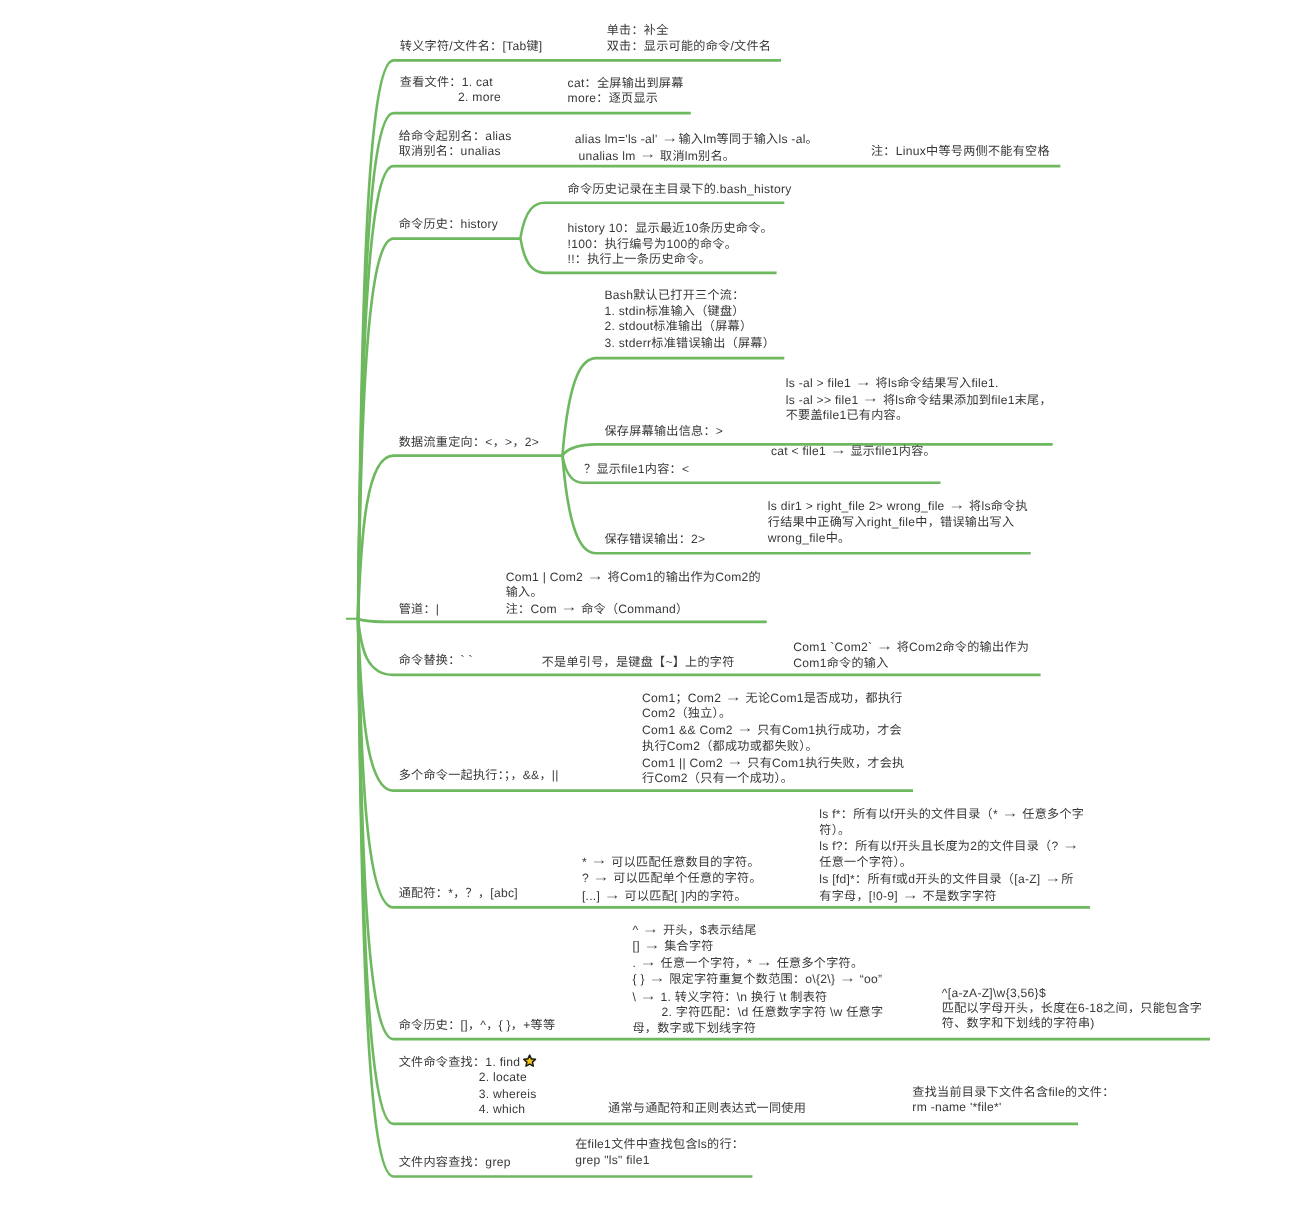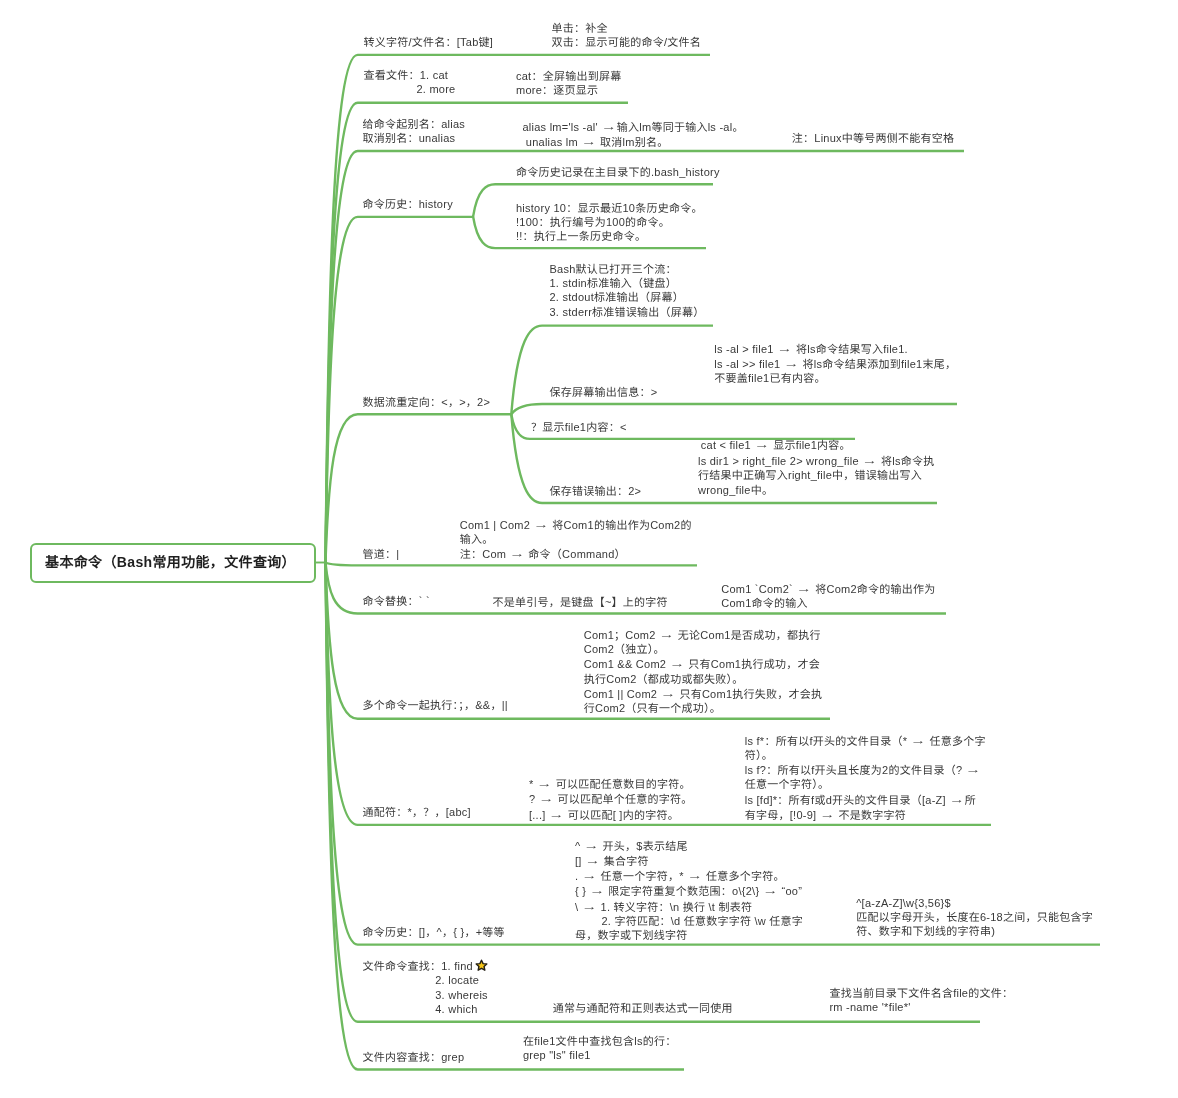--- a/index.html
+++ b/index.html
@@ -40,23 +40,20 @@
       <path d="M 325.5 562.5 C 328.3 811.8456000000001 333.4 1021.7 357.7 1021.7 L 980 1021.7" fill="none" stroke="#6eb95f" stroke-width="2.4" stroke-linecap="butt"></path>
       <path d="M 325.5 562.5 C 328.3 837.801 333.4 1069.5 357.7 1069.5 L 684 1069.5" fill="none" stroke="#6eb95f" stroke-width="2.4" stroke-linecap="butt"></path>
       <path d="M 473.1 216.5 C 477.52000000000004 188.80800000000002 486.802 184.3 495.2 184.3 L 713 184.3" fill="none" stroke="#6eb95f" stroke-width="2.4" stroke-linecap="butt"></path>
       <path d="M 473.1 216.5 C 477.52000000000004 243.676 486.802 248.1 495.2 248.1 L 706 248.1" fill="none" stroke="#6eb95f" stroke-width="2.4" stroke-linecap="butt"></path>
       <path d="M 511.3 414.2 C 517.46 338.004 530.3960000000001 325.6 542.1 325.6 L 713 325.6" fill="none" stroke="#6eb95f" stroke-width="2.4" stroke-linecap="butt"></path>
       <path d="M 511.3 414.2 C 517.46 405.428 530.3960000000001 404 542.1 404 L 957 404" fill="none" stroke="#6eb95f" stroke-width="2.4" stroke-linecap="butt"></path>
       <path d="M 511.3 414.2 C 515.04 435.442 522.894 438.9 530 438.9 L 855 438.9" fill="none" stroke="#6eb95f" stroke-width="2.4" stroke-linecap="butt"></path>
       <path d="M 511.3 414.2 C 517.46 490.568 530.3960000000001 503 542.1 503 L 937 503" fill="none" stroke="#6eb95f" stroke-width="2.4" stroke-linecap="butt"></path>
     </svg>
 
-  <div id="root-node">
-    <span class="t">基本命令（Bash常用功能，文件查询）</span>
-  </div>
 
   <div id="labels">
       <div class="lbl" style="left: 363.5px; top: 35.3px;">转义字符/文件名：[Tab键]</div>
       <div class="lbl" style="left: 363.5px; top: 68px;">查看文件：1. cat
                 2. more</div>
       <div class="lbl" style="left: 362.5px; top: 116.8px;">给命令起别名：alias
 取消别名：unalias</div>
       <div class="lbl" style="left: 362.5px; top: 197.1px;">命令历史：history</div>
       <div class="lbl" style="left: 362.5px; top: 395.1px;">数据流重定向：&lt;，&gt;，2&gt;</div>
       <div class="lbl" style="left: 362.5px; top: 546.5px;">管道：|</div>
@@ -83,21 +80,21 @@
       <div class="lbl" style="left: 551.5px; top: 20.5px;">单击：补全
 双击：显示可能的命令/文件名</div>
       <div class="lbl" style="left: 516px; top: 68.8px;">cat：全屏输出到屏幕
 more：逐页显示</div>
       <div class="lbl" style="left: 522.5px; top: 119px;">alias lm='ls -al' <span class="ar">→</span>输入lm等同于输入ls -al。
  unalias lm <span class="ar">→</span> 取消lm别名。</div>
       <div class="lbl" style="left: 791.8px; top: 130.7px;">注：Linux中等号两侧不能有空格</div>
       <div class="lbl" style="left: 714.3px; top: 340.6px;">ls -al &gt; file1 <span class="ar">→</span> 将ls命令结果写入file1.
 ls -al &gt;&gt; file1 <span class="ar">→</span> 将ls命令结果添加到file1末尾，
 不要盖file1已有内容。</div>
-      <div class="lbl" style="left: 700.8px; top: 437px;">cat &lt; file1 <span class="ar">→</span> 显示file1内容。</div>
+      <div class="lbl" style="left: 700.8px; top: 403px;">cat &lt; file1 <span class="ar">→</span> 显示file1内容。</div>
       <div class="lbl" style="left: 698px; top: 453.2px;">ls dir1 &gt; right_file 2&gt; wrong_file <span class="ar">→</span> 将ls命令执
 行结果中正确写入right_file中，错误输出写入
 wrong_file中。</div>
       <div class="lbl" style="left: 459.7px; top: 516.7px;">Com1 | Com2 <span class="ar">→</span> 将Com1的输出作为Com2的
 输入。
 注：Com <span class="ar">→</span> 命令（Command）</div>
       <div class="lbl" style="left: 492.4px; top: 594.9px;">不是单引号，是键盘【~】上的字符</div>
       <div class="lbl" style="left: 721.2px; top: 580.6px;">Com1 `Com2` <span class="ar">→</span> 将Com2命令的输出作为
 Com1命令的输入</div>
       <div class="lbl" style="left: 583.7px; top: 626.9px;">Com1；Com2 <span class="ar">→</span> 无论Com1是否成功，都执行

